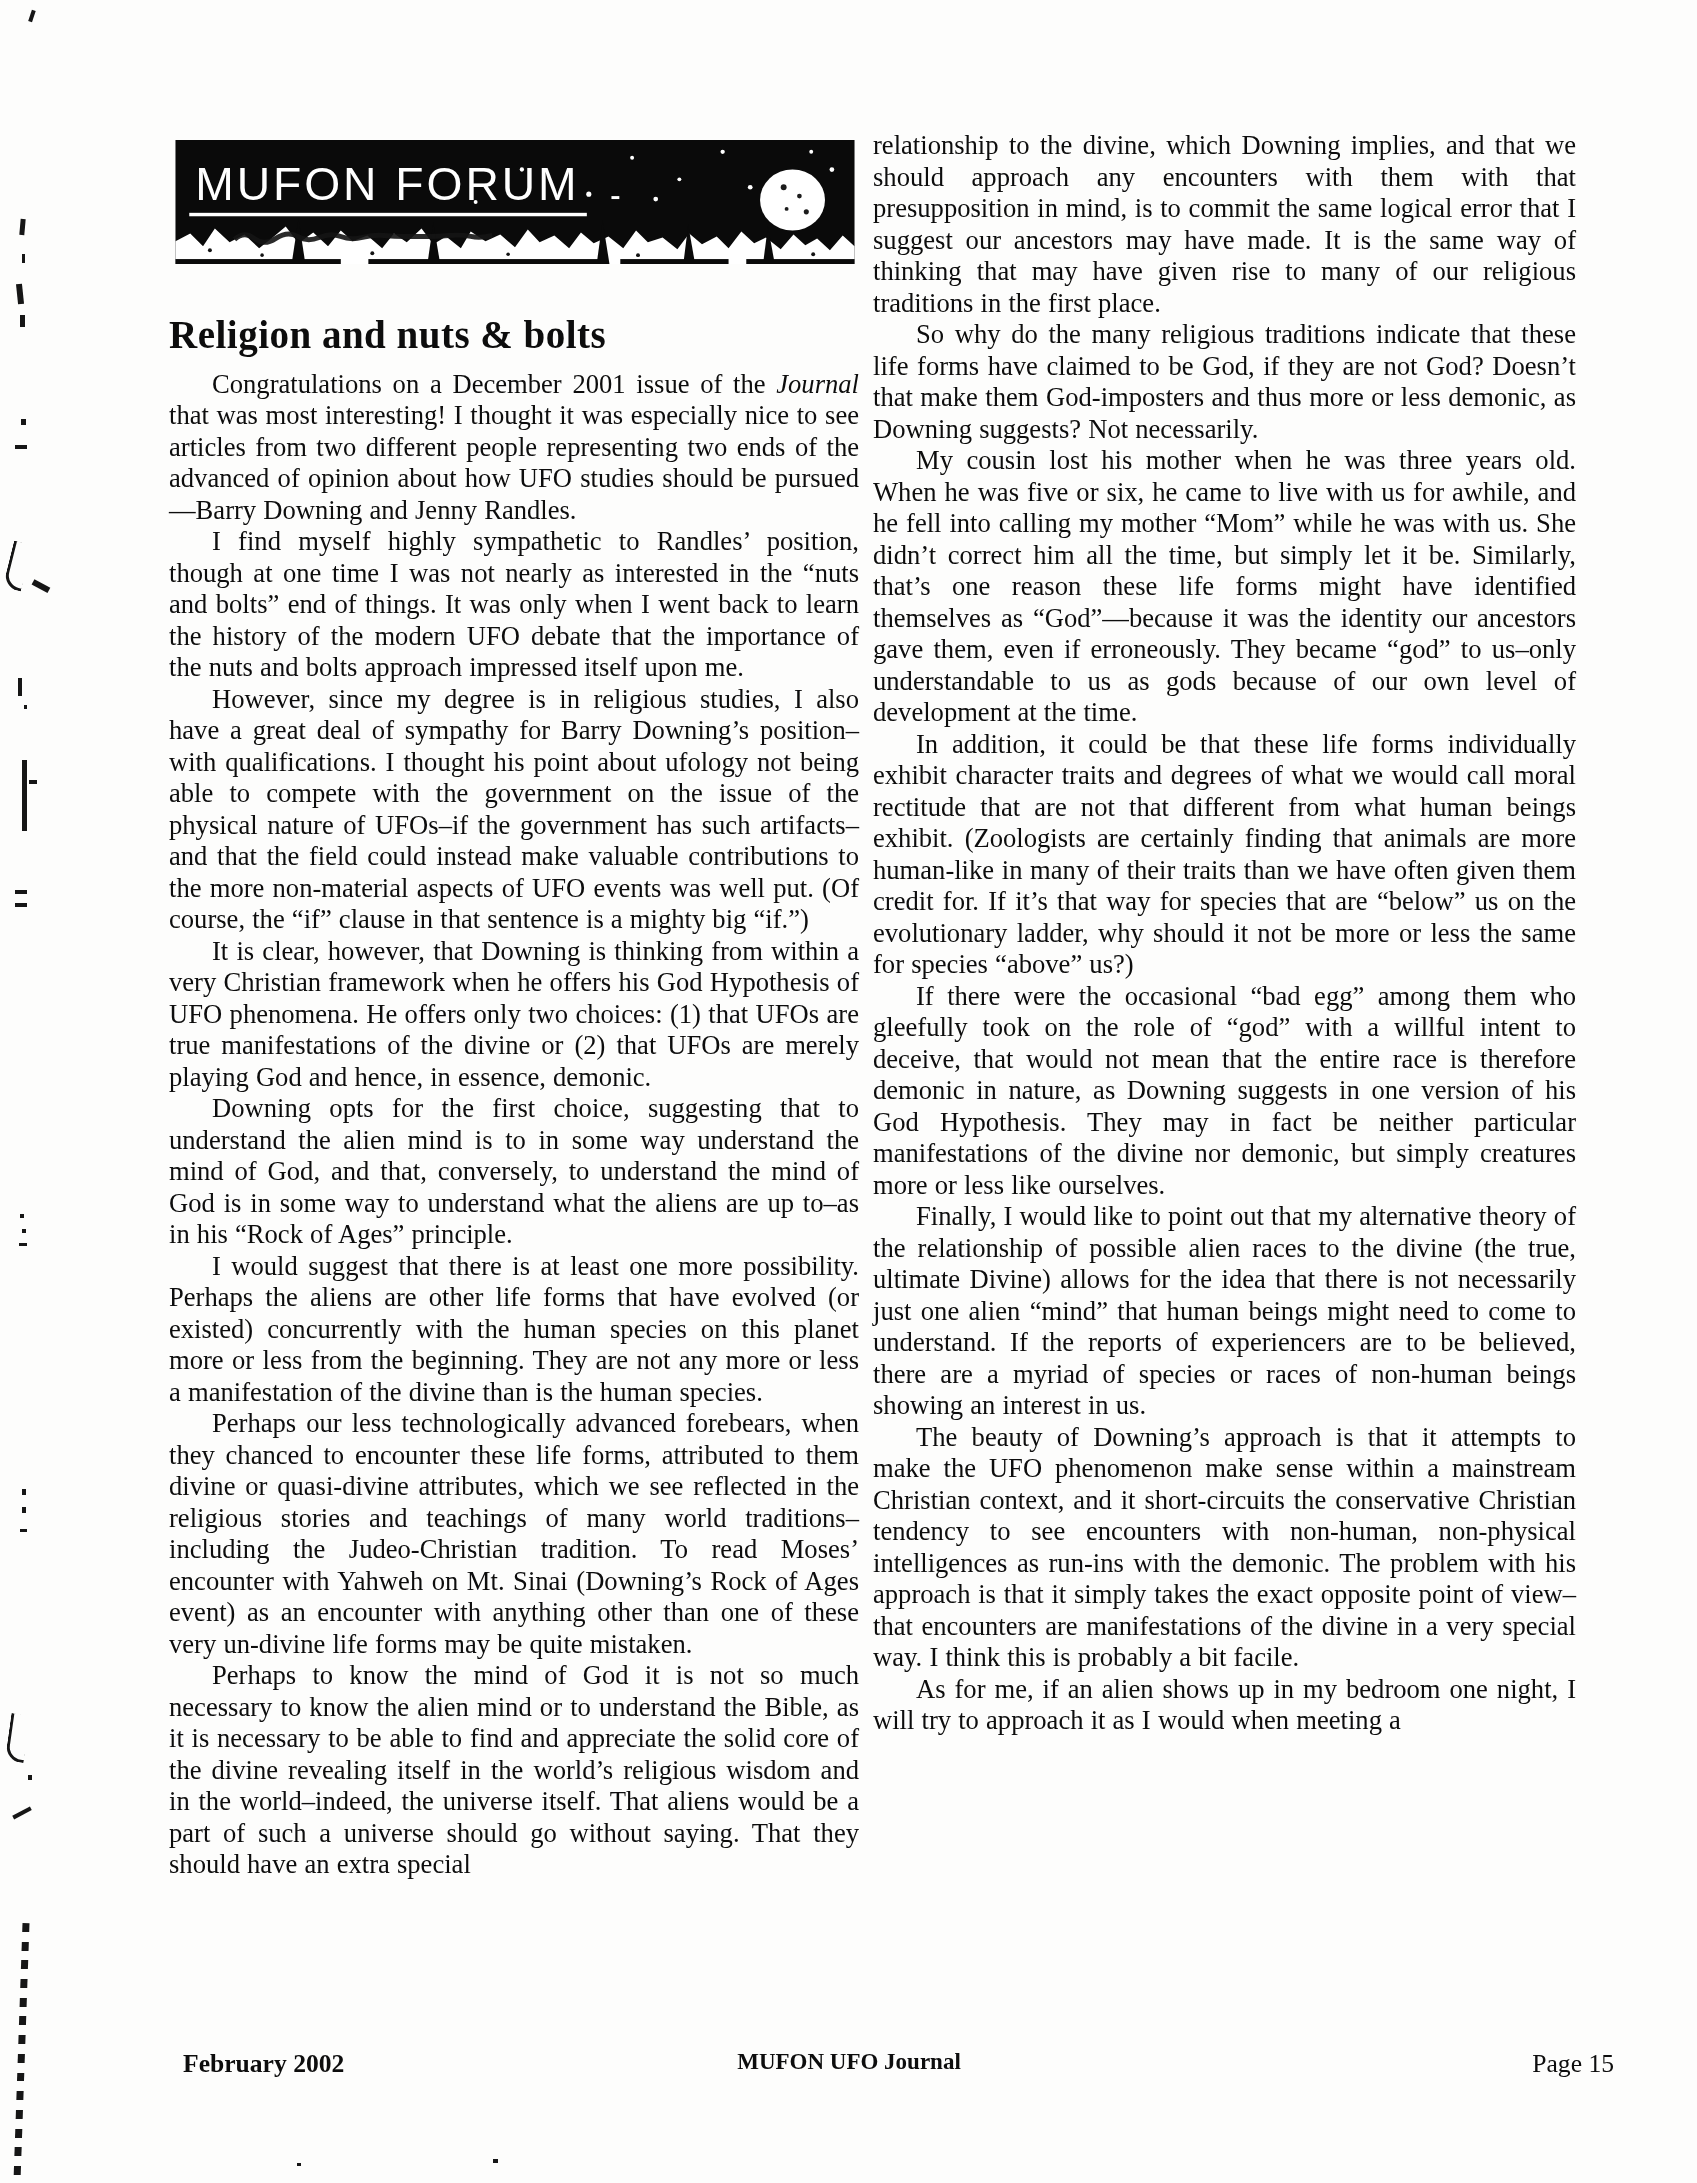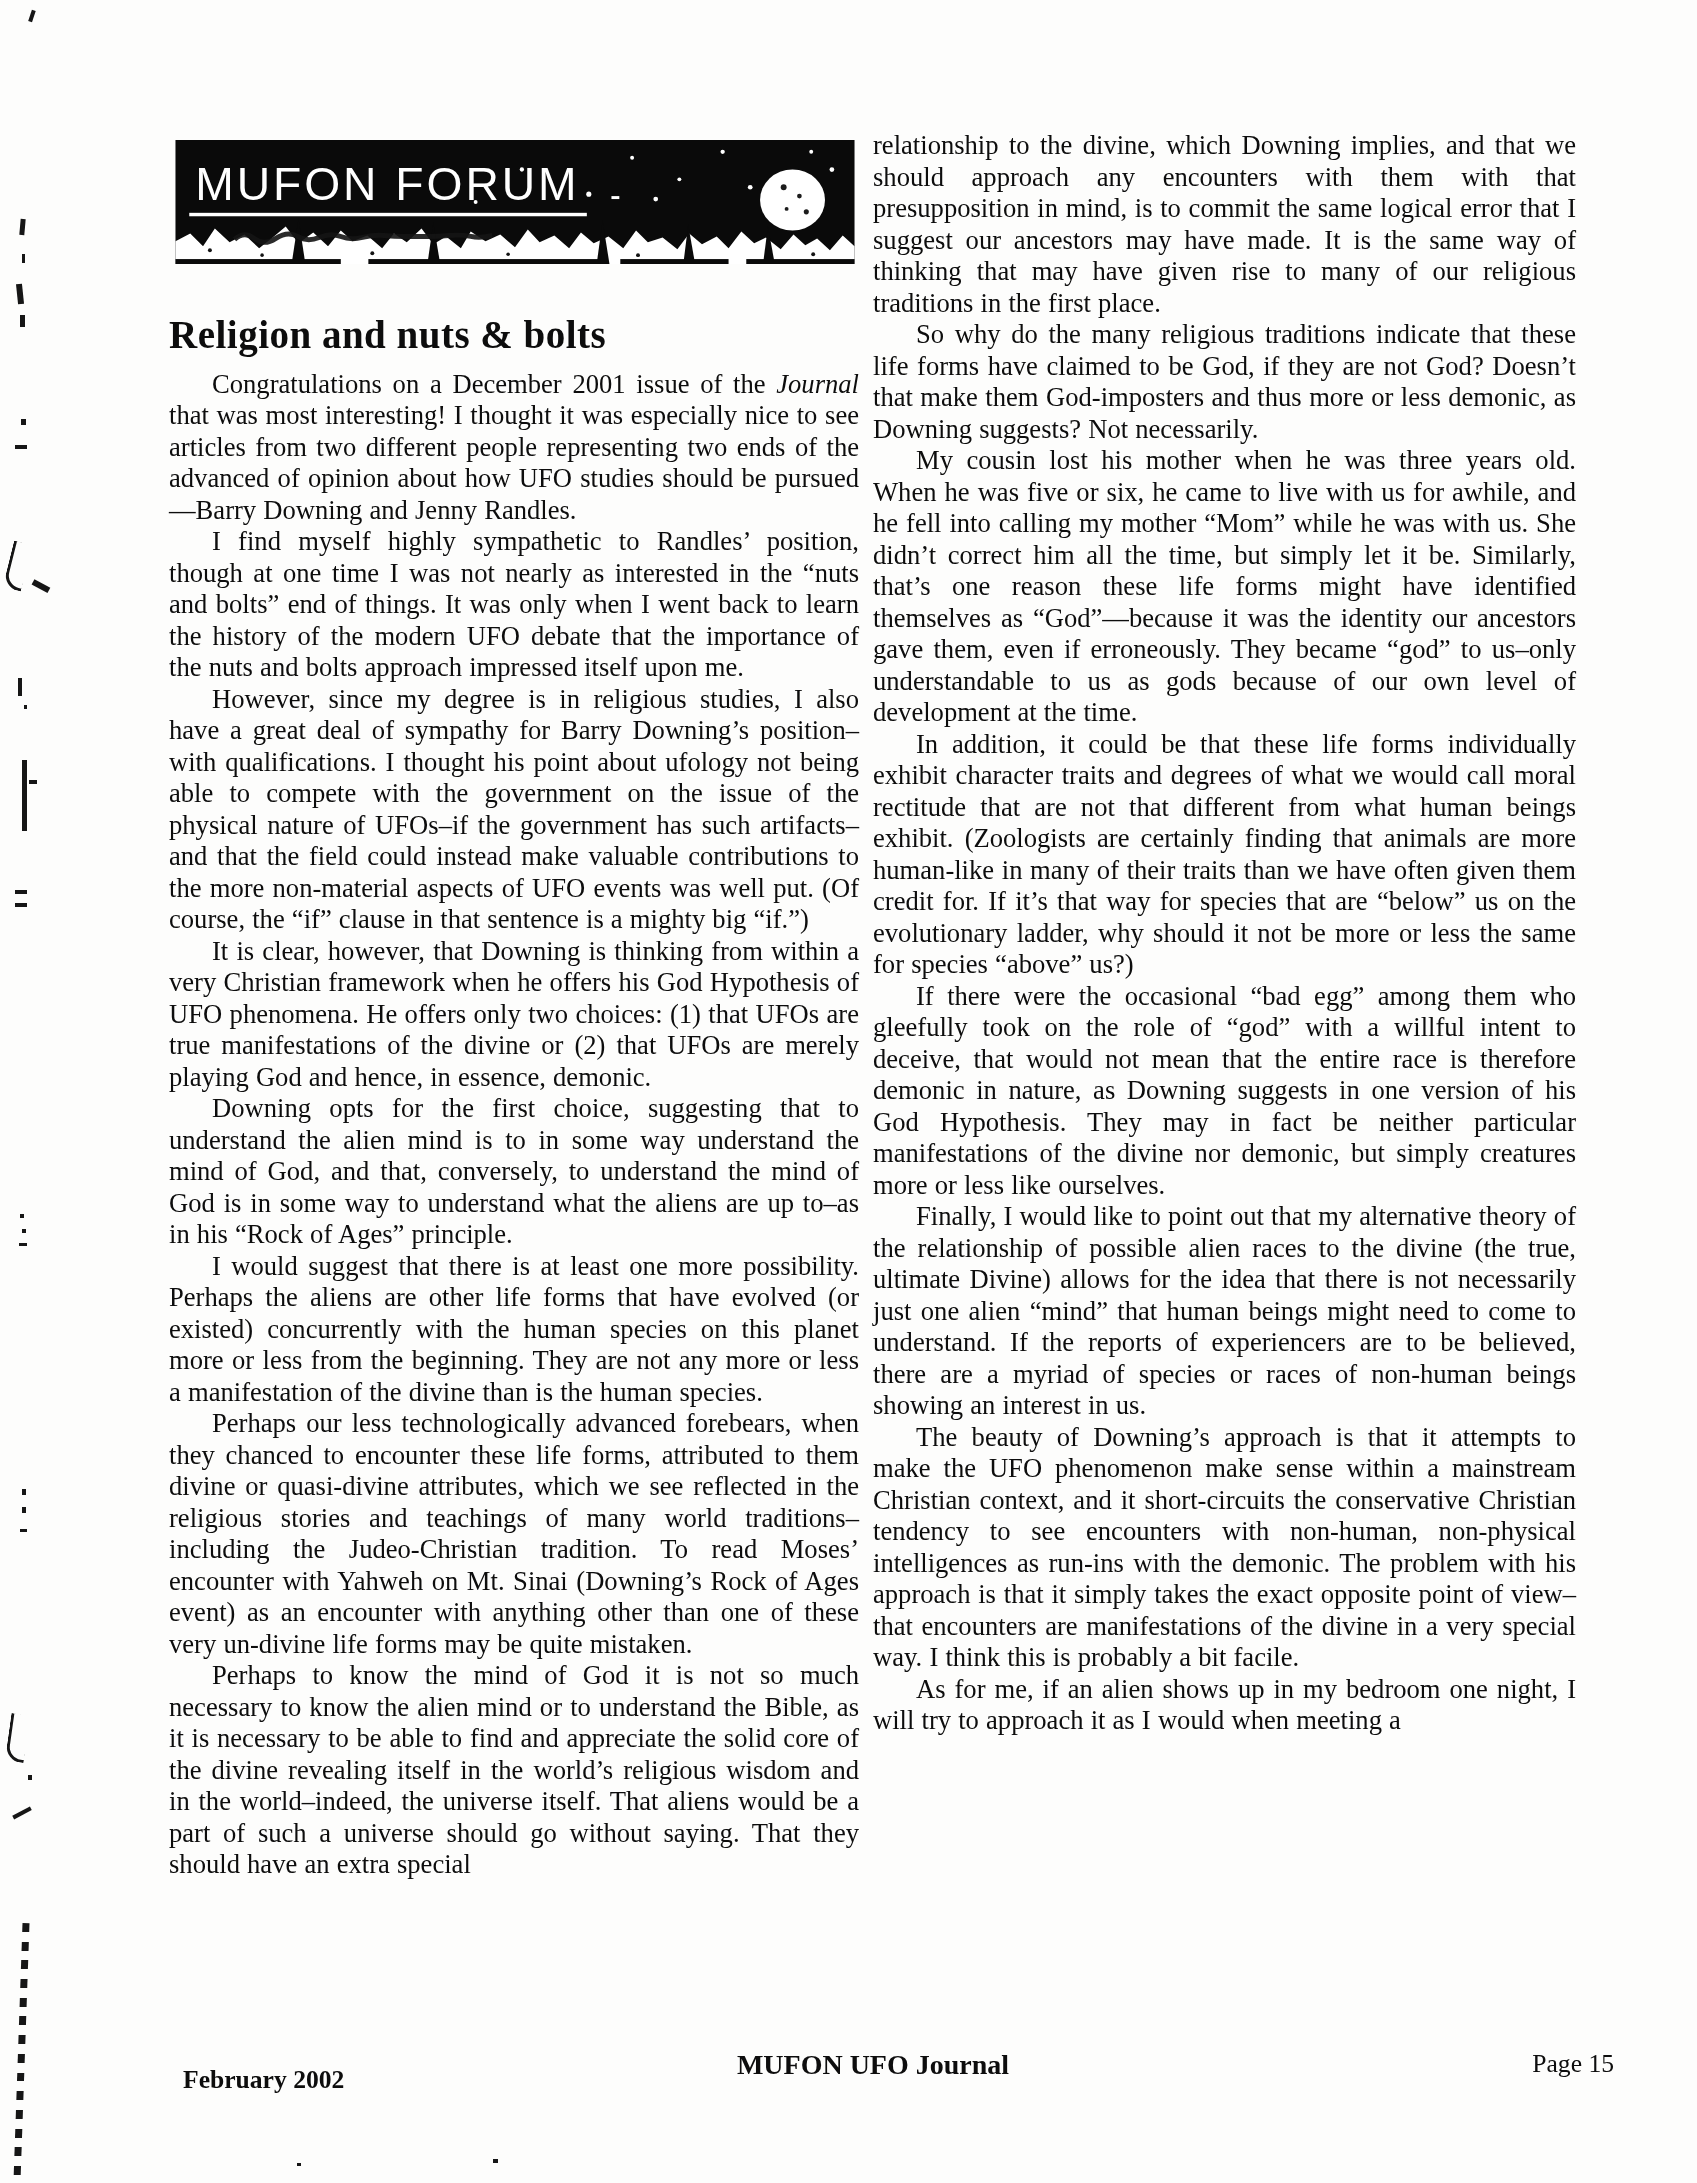--- a/index.html
+++ b/index.html
@@ -22,22 +22,22 @@
   }
   .col{
     position:absolute;
     font-size:26.6px;line-height:31.5px;
     text-align:justify;
   }
   .col-left{left:169px;top:274px;width:690px;margin-top:40px;}
   .col-right{left:873px;top:130px;width:703px;}
   .col p{margin:0;text-indent:43px;word-spacing:0.5px;}
   .col p.cont{text-indent:0;}
-  .footer-date{position:absolute;left:183px;top:2049px;font-size:25.6px;font-weight:bold;margin-top:16px;}
-  .footer-journal{position:absolute;left:873px;top:2049px;transform:translateX(-50%);font-size:28px;font-weight:bold;}
+  .footer-date{position:absolute;left:183px;top:2049px;font-size:25.6px;font-weight:bold;}
+  .footer-journal{position:absolute;left:849px;top:2049px;transform:translateX(-50%);font-size:23px;font-weight:bold;}
   .footer-page{position:absolute;right:83px;top:2049px;font-size:25.6px;font-weight:normal;}
   .art{position:absolute;background:#161616;}
   .hook{
     position:absolute;background:transparent;
     width:15.8px;height:45px;
     border-left:3.9px solid #161616;border-bottom:3.9px solid #161616;
     border-bottom-left-radius:15.8px;
   }
   .dash-strip{
     position:absolute;left:17.7px;top:1923px;width:6.9px;height:258px;

